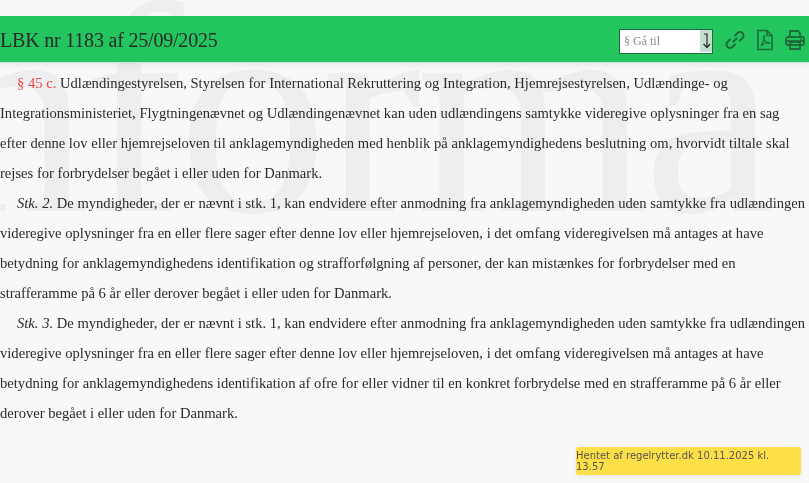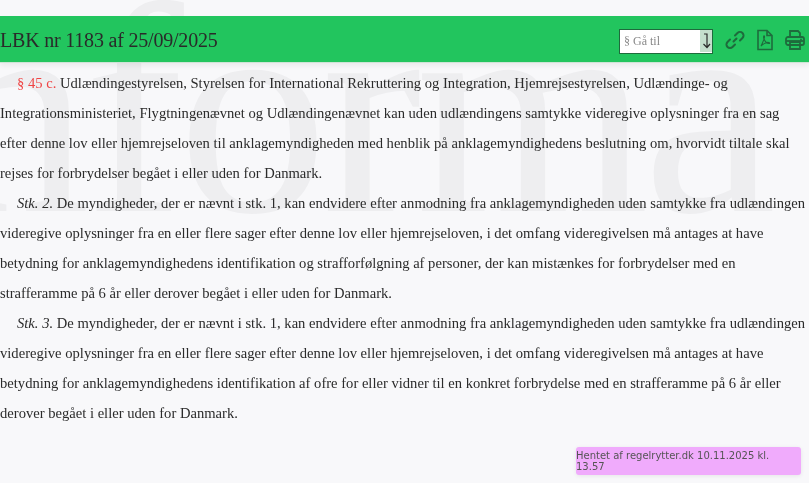--- a/index.html
+++ b/index.html
@@ -58,21 +58,21 @@
     position: absolute; left: 0; top: 68px; width: 809px;
     font-family: "Liberation Serif", serif;
     font-size: 14.6px; line-height: 30px; color: #2b2b2b;
     z-index: 1;
   }
   .content p { margin: 0; text-indent: 17px; }
   .para-label { color: #ef4444; }
   .stk-label { font-style: italic; margin-top: 24px; }
   .footer {
     position: absolute; left: 576px; top: 447px; width: 225px; height: 28px;
-    background: #f0abfc;
+    background: #fde047;
     box-shadow: 0 1px 4px rgba(0,0,0,0.08);
     border-radius: 3px;
     font-family: "DejaVu Sans", "Liberation Sans", sans-serif;
     font-size: 10px; color: #555;
     display: flex; align-items: center; justify-content: center;
     z-index: 2;
   }
 </style>
 </head>
 <body>

